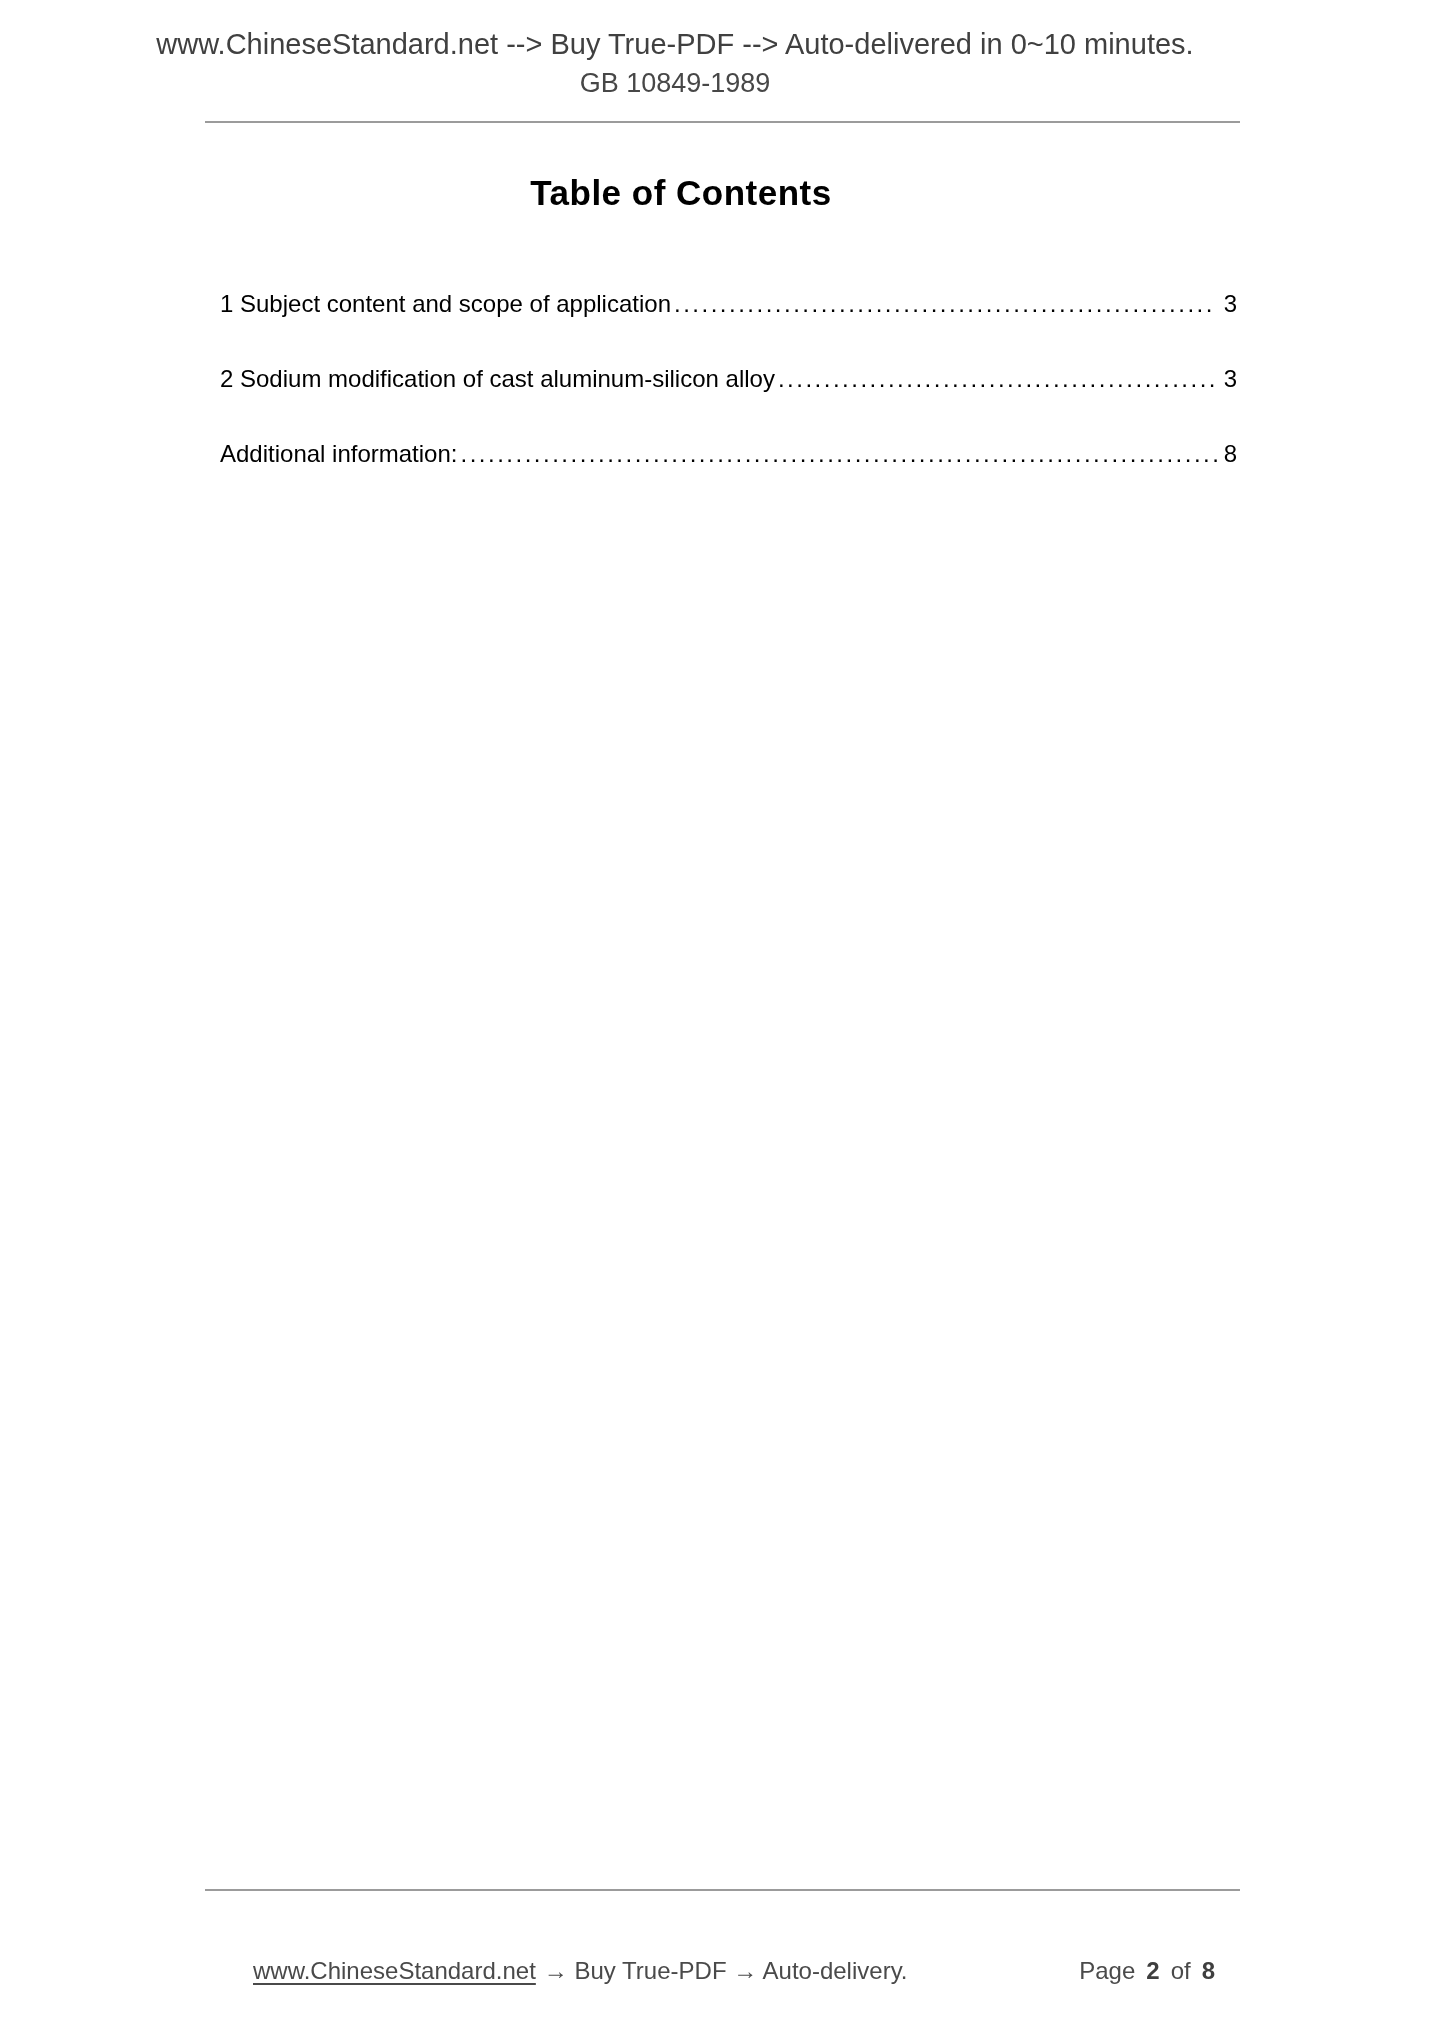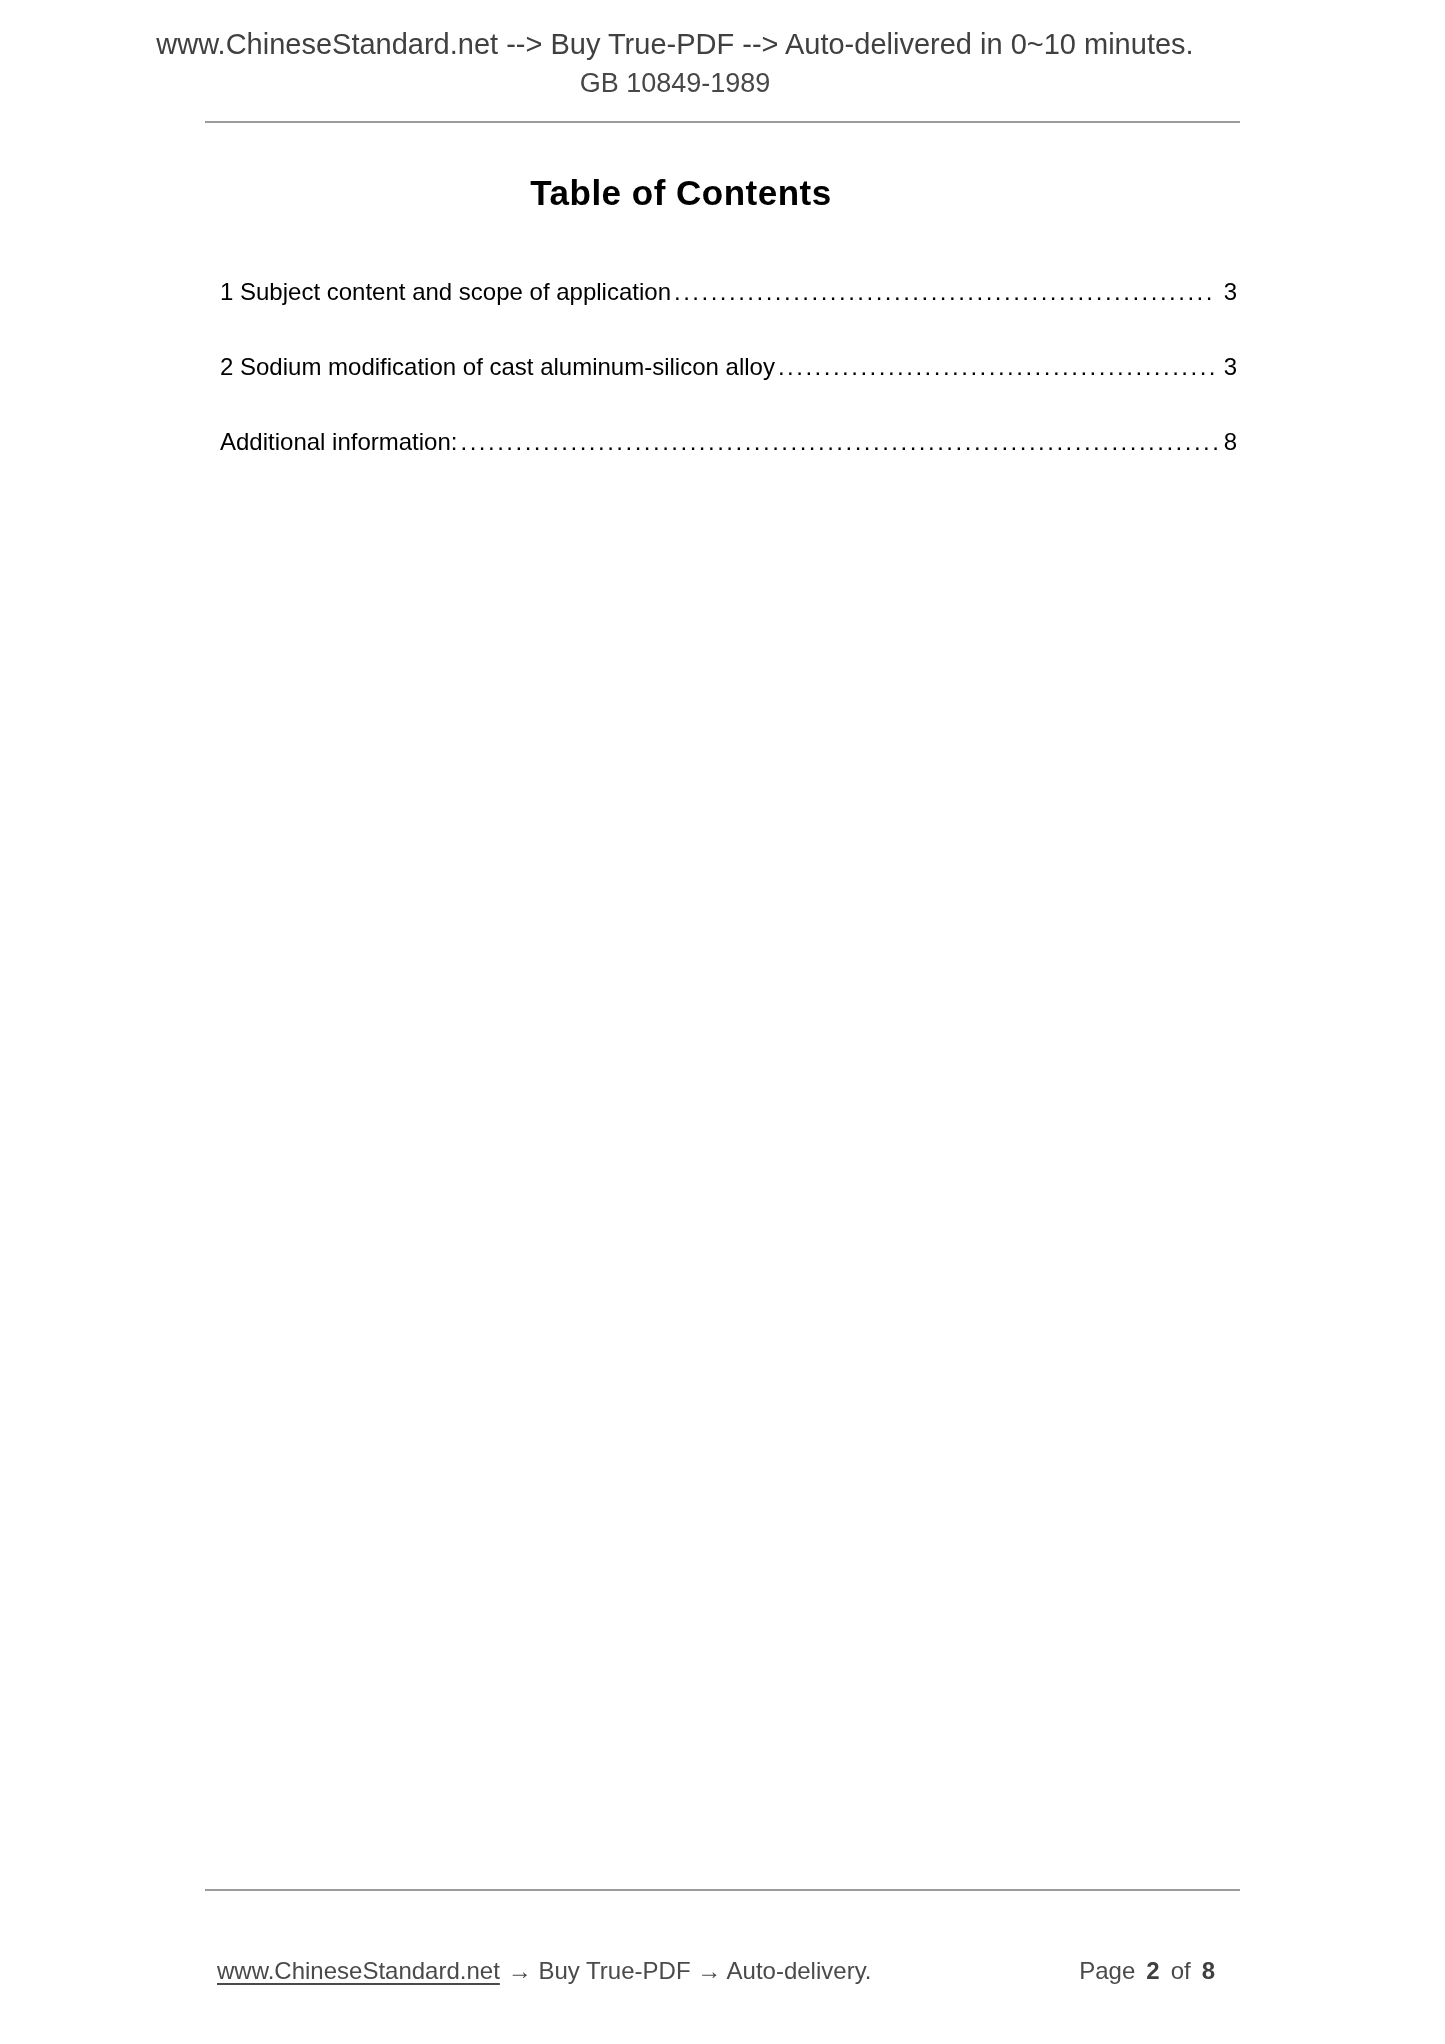--- a/index.html
+++ b/index.html
@@ -62,21 +62,21 @@
     line-height: 42px;
     font-weight: bold;
     color: #000000;
     letter-spacing: 0.5px;
     padding-left: 6px;
   }
 
   
   .toc {
     position: absolute;
-    top: 278px;
+    top: 290px;
     left: 220px;
     width: 1017px;
   }
   .toc-row {
     display: flex;
     align-items: baseline;
     font-size: 24px;
     line-height: 28px;
     color: #000000;
     margin-bottom: 47px;
@@ -101,21 +101,21 @@
     top: 1908px;
     left: 217px;
     width: 998px;
     display: flex;
     justify-content: space-between;
     align-items: baseline;
     font-size: 24px;
     line-height: 30px;
     color: #4a4a4a;
   }
-  .footer-left { white-space: nowrap; }
+  .footer-left { white-space: nowrap; margin-left: 36px; }
   .footer-link {
     text-decoration: underline;
     text-underline-offset: 4px;
     cursor: pointer;
     color: #4a4a4a;
   }
   .footer-rest { margin-left: 8px; }
   .footer-right {
     display: flex;
     gap: 11px;

